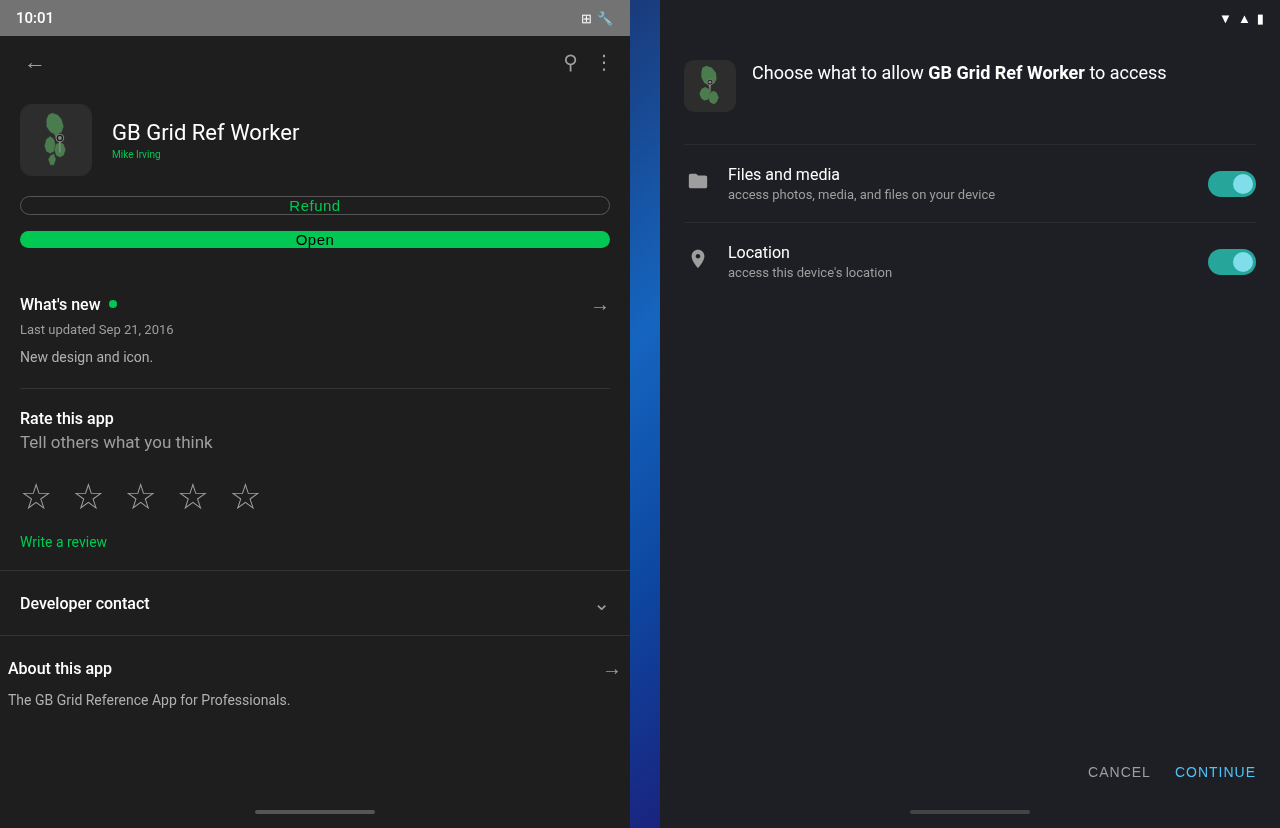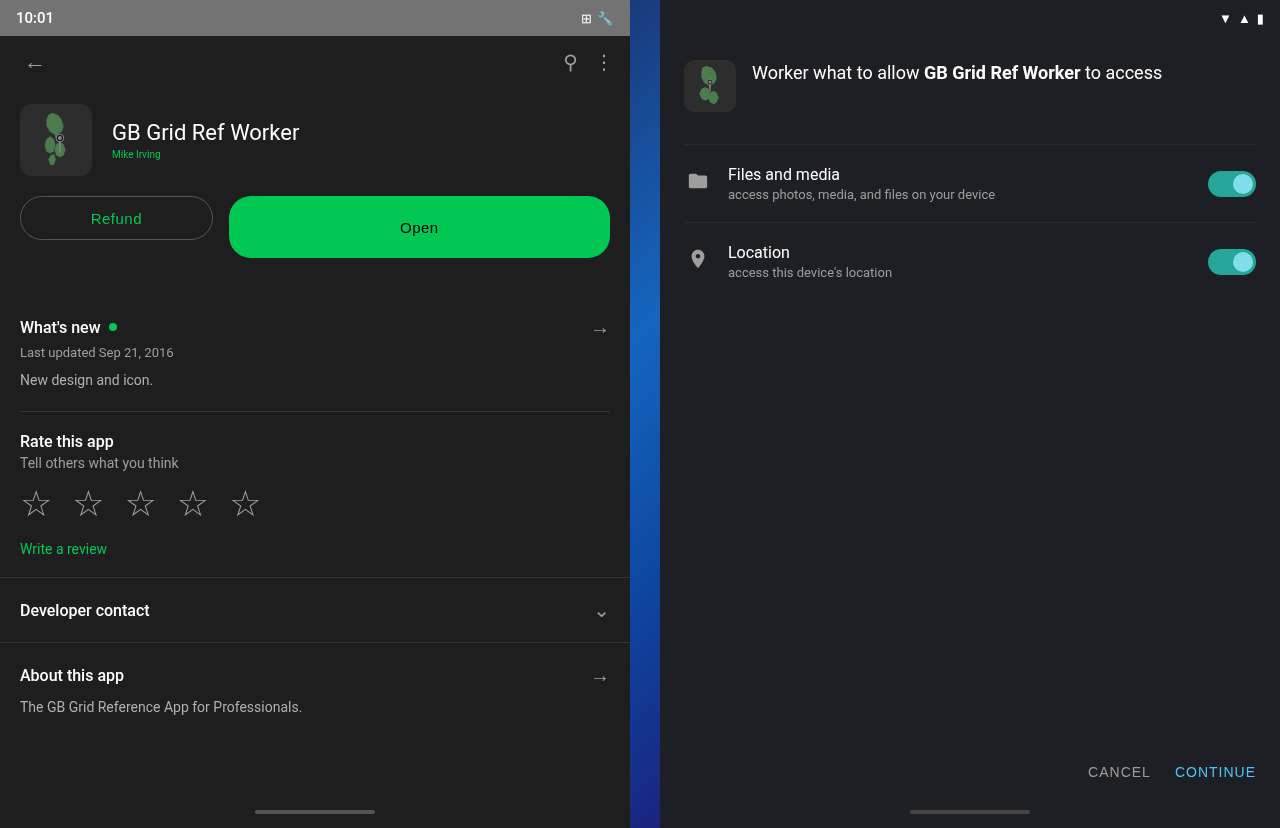--- a/index.html
+++ b/index.html
@@ -117,20 +117,21 @@
 
     .app-developer {
       color: #00c853;
       font-size: 10px;
     }
 
     .action-buttons {
       display: flex;
       padding: 0 20px 24px;
       gap: 16px;
+      flex-direction: column;
     }
 
     .refund-btn {
       flex: 1;
       height: 44px;
       border: 1.5px solid #555;
       border-radius: 22px;
       background: transparent;
       color: #00c853;
       font-size: 15px;
@@ -160,21 +161,20 @@
 
     .section {
       padding: 20px 20px;
     }
 
     .section-header {
       display: flex;
       align-items: center;
       justify-content: space-between;
       margin-bottom: 6px;
-      margin-top: 13px;
     }
 
     .section-title {
       color: #ffffff;
       font-size: 16px;
       font-weight: 500;
       display: flex;
       align-items: center;
       gap: 8px;
     }
@@ -210,22 +210,22 @@
 
     .rate-title {
       color: #ffffff;
       font-size: 16px;
       font-weight: 500;
       margin-bottom: 4px;
     }
 
     .rate-subtitle {
       color: #9e9e9e;
-      font-size: 14px;
-      margin-bottom: 12px;
+      font-size: 17px;
+      margin-bottom: 24px;
     }
 
     .stars-row {
       display: flex;
       gap: 20px;
       margin-bottom: 16px;
     }
 
     .star {
       color: #9e9e9e;
@@ -252,21 +252,21 @@
       font-size: 16px;
       font-weight: 500;
     }
 
     .chevron-icon {
       color: #9e9e9e;
       font-size: 20px;
     }
 
     .about-section {
-      padding: 20px 20px;
+      padding: 20px 8px;
       border-top: 1px solid #333;
     }
 
     .about-header {
       display: flex;
       align-items: center;
       justify-content: space-between;
       margin-bottom: 10px;
     }
 
@@ -594,21 +594,21 @@
             <path d="M26,33 L30,31 L33,33 L35,38 L33,43 L30,45 L26,43 L24,38 Z"></path>
           </g>
           <g transform="translate(21,18)">
             <circle cx="5" cy="4" r="3" fill="#1a1a1a" stroke="#888" stroke-width="0.8"></circle>
             <path d="M5,7 L5,14" stroke="#888" stroke-width="1.2" stroke-linecap="round"></path>
             <circle cx="5" cy="4" r="1.5" fill="#888"></circle>
           </g>
         </svg>
       </div>
       <div class="permission-title">
-        <span>Worker what to allow </span><strong>GB Grid Ref Worker</strong><span> to access</span>
+        <span>Choose what to allow </span><strong>GB Grid Ref Worker</strong><span> to access</span>
       </div>
     </div>
 
     <div class="permission-item">
       <span class="permission-icon">
         <svg width="22" height="22" viewBox="0 0 24 24" fill="none" xmlns="http://www.w3.org/2000/svg">
           <path d="M10 4H4c-1.1 0-1.99.9-1.99 2L2 18c0 1.1.9 2 2 2h16c1.1 0 2-.9 2-2V8c0-1.1-.9-2-2-2h-8l-2-2z" fill="#9e9e9e"></path>
         </svg>
       </span>
       <div class="permission-info">

